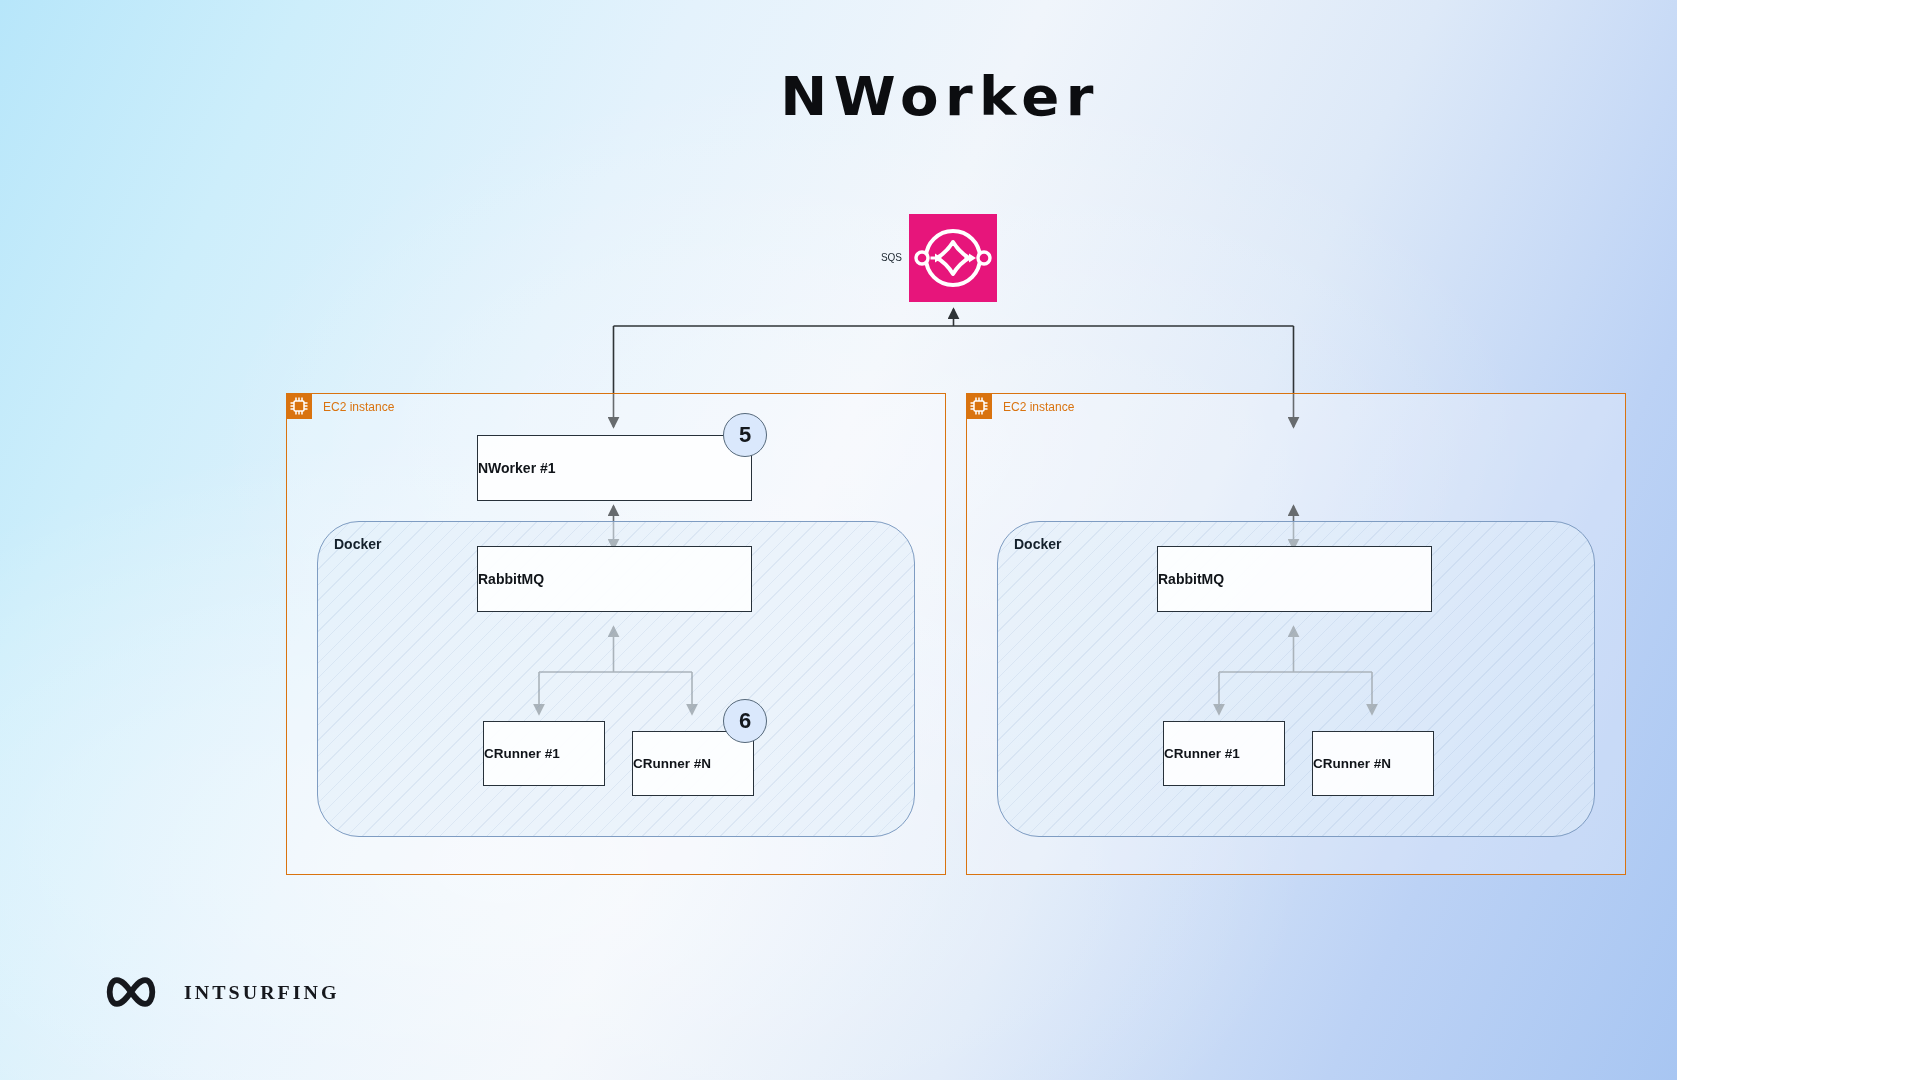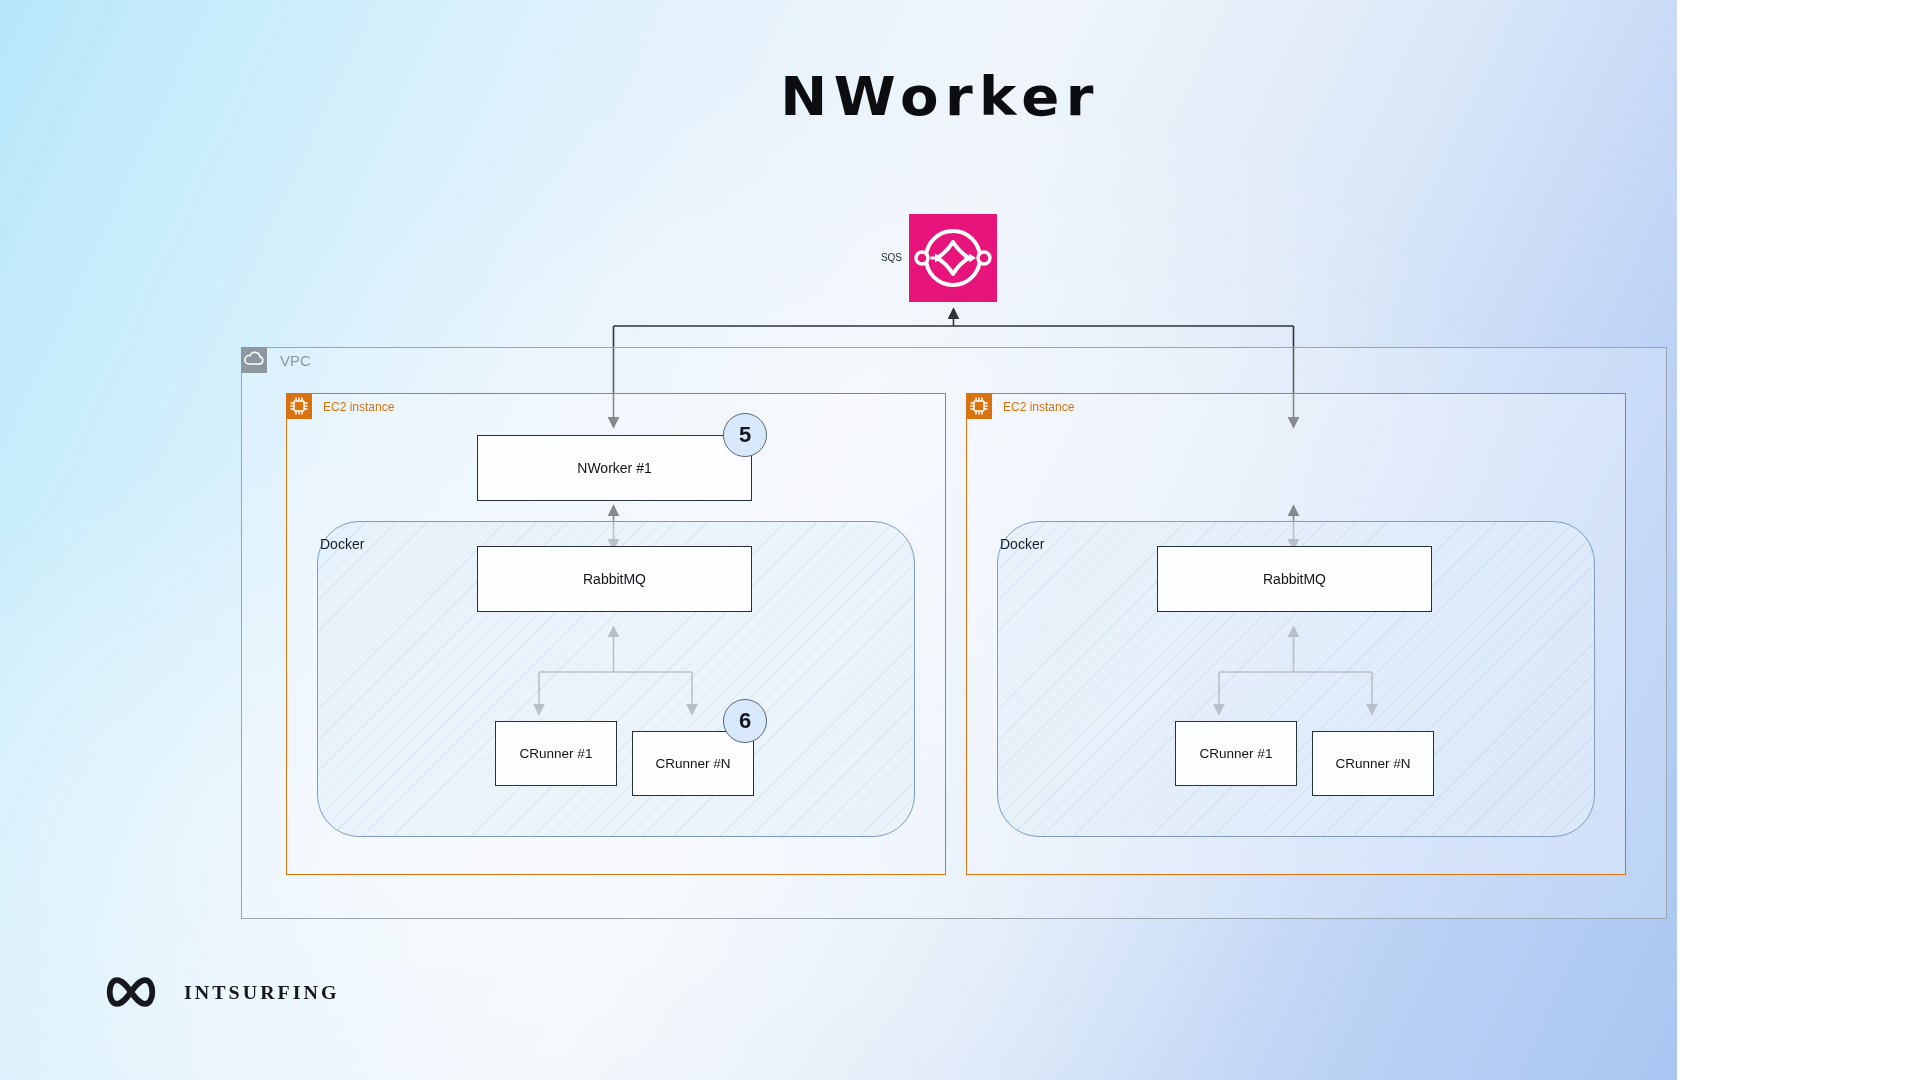--- a/index.html
+++ b/index.html
@@ -45,39 +45,39 @@
   .ec2.left{left:286px;}
   .ec2.right{left:966px;}
   .ec2 .group-icon{background:#D9730F;}
   .ec2-label{
     position:absolute;left:36px;top:0;height:26px;line-height:26px;
     font-size:12px;color:#D9730F;
   }
   
   .node{
     position:absolute;background:rgba(253,254,255,0.95);border:1.3px solid #27313a;
-    display:flex;align-items:center;justify-content:center;
-    font-size:14px;font-weight:400;color:#101419;box-sizing:border-box;
+    display:flex;align-items:center;justify-content:flex-start;
+    font-size:14px;font-weight:700;color:#101419;box-sizing:border-box;
   }
   .worker-node{left:190px;top:41px;width:275px;height:66px;}
   .queue-node{left:190px;top:152px;width:275px;height:66px;}
   .runner-node{top:327px;width:122px;height:65px;font-size:13.5px;}
-  .runner-node.r1{left:208px;}
+  .runner-node.r1{left:196px;}
   .runner-node.rn{left:345px;margin-top:10px;}
   
   .docker{
     position:absolute;left:30px;top:127px;width:598px;height:316px;
     border:1px solid #7E9CC2;border-radius:42px;box-sizing:border-box;
     background-color:rgba(226,238,250,0.55);
     background-image:repeating-linear-gradient(135deg,
       rgba(108,142,191,0.12) 0px, rgba(108,142,191,0.12) 1px,
       transparent 1px, transparent 11px);
   }
   .docker-label{
-    position:absolute;left:2px;top:14px;font-size:14px;font-weight:400;color:#14202b;
+    position:absolute;left:16px;top:14px;font-size:14px;font-weight:700;color:#14202b;
   }
   
   .badge{
     position:absolute;width:44px;height:44px;border-radius:50%;
     background:#DAE8FC;border:1px solid #55687a;box-sizing:border-box;
     display:flex;align-items:center;justify-content:center;
     font-size:22px;font-weight:700;color:#14181d;z-index:5;
   }
   .badge-worker{left:436px;top:19px;}
   .badge-runner{left:436px;top:305px;}
@@ -137,28 +137,20 @@
         <circle cx="13" cy="44" r="6" fill="#E7157B" stroke="#ffffff" stroke-width="3.4"></circle>
         <circle cx="75" cy="44" r="6" fill="#E7157B" stroke="#ffffff" stroke-width="3.4"></circle>
         <path d="M21.5 44 H26" stroke="#ffffff" stroke-width="3"></path>
         <path d="M26 39.5 L33 44 L26 48.5 Z" fill="#ffffff"></path>
         <path d="M55.5 44 H60" stroke="#ffffff" stroke-width="3"></path>
         <path d="M60 39.5 L67 44 L60 48.5 Z" fill="#ffffff"></path>
       </g>
     </svg>
   </div>
 
-  <div class="vpc">
-    <div class="group-icon">
-      <svg viewBox="0 0 26 26" width="26" height="26" xmlns="http://www.w3.org/2000/svg">
-        <path d="M7.2 17 H18.2 A3.6 3.6 0 0 0 19 9.9 A5.2 5.2 0 0 0 9 8.6 A4.2 4.2 0 0 0 7.2 17 Z" fill="none" stroke="#ffffff" stroke-width="1.6" stroke-linejoin="round"></path>
-      </svg>
-    </div>
-    <div class="vpc-label">VPC</div>
-  </div>
 
   <div class="ec2 left">
     <div class="group-icon">
       <svg viewBox="0 0 26 26" width="26" height="26" xmlns="http://www.w3.org/2000/svg">
         <g stroke="#ffffff" stroke-width="1.5" fill="none">
           <rect x="8" y="8" width="10" height="10" rx="1.2"></rect>
           <path d="M10 4.5 V8 M13 4.5 V8 M16 4.5 V8 M10 18 V21.5 M13 18 V21.5 M16 18 V21.5
                    M4.5 10 H8 M4.5 13 H8 M4.5 16 H8 M18 10 H21.5 M18 13 H21.5 M18 16 H21.5"></path>
         </g>
       </svg>

